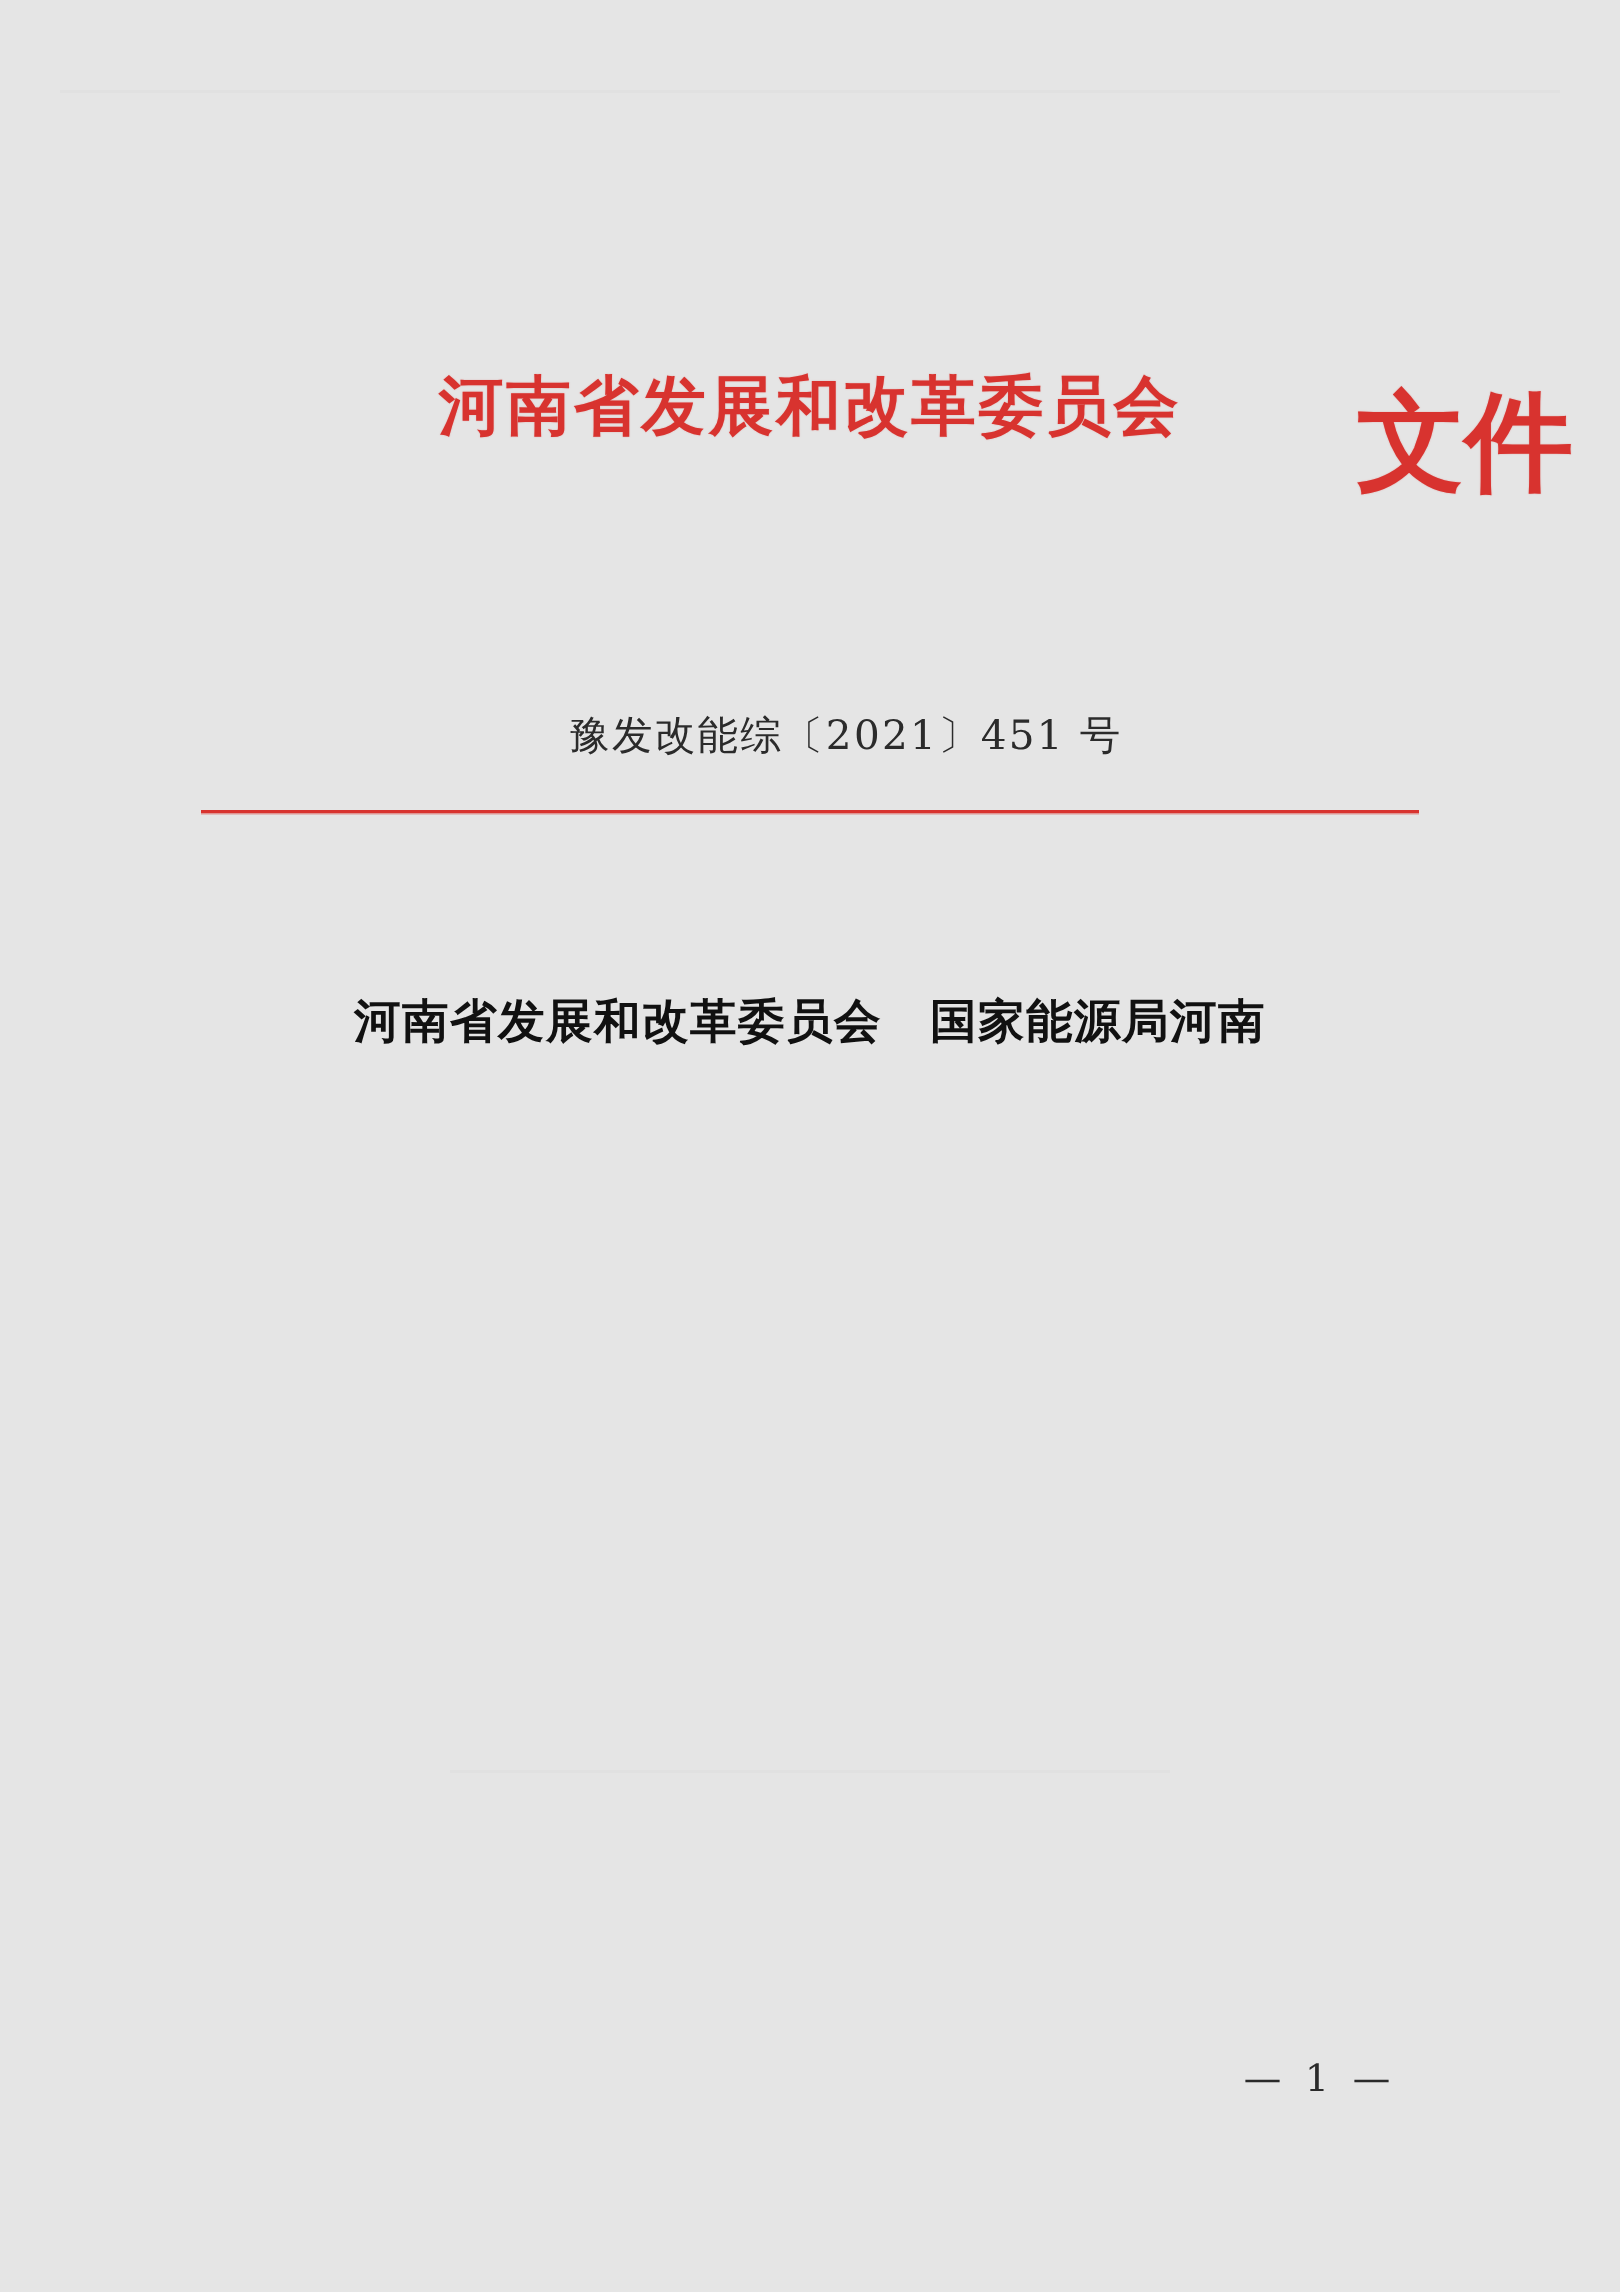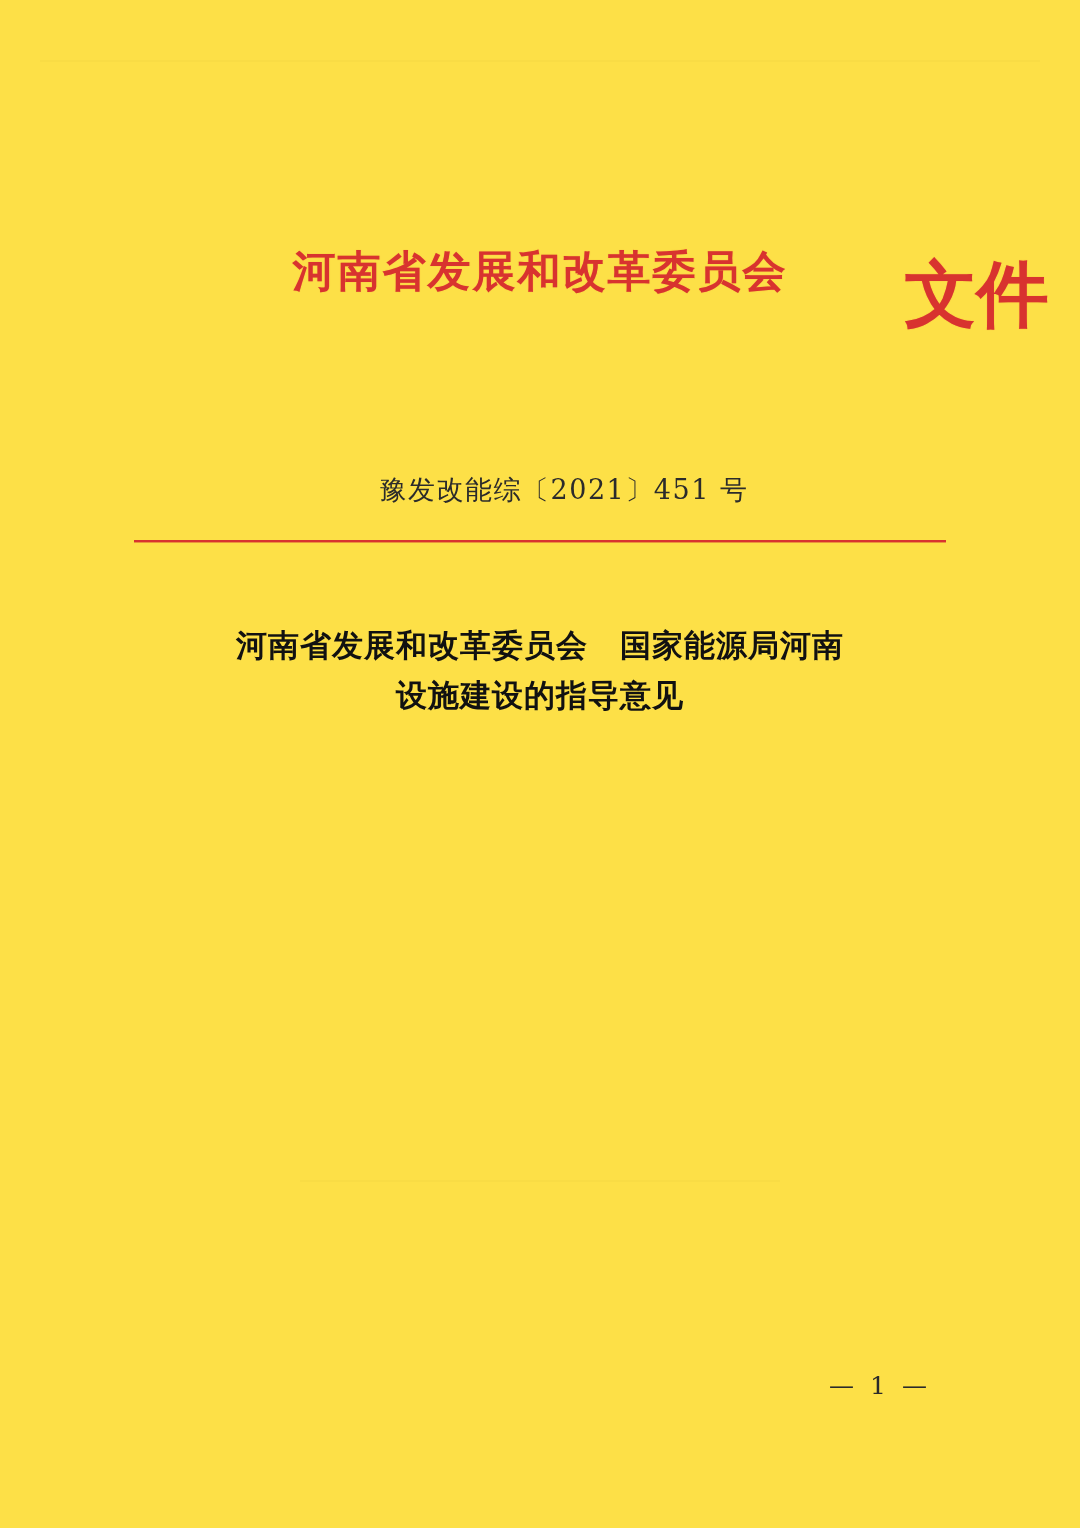--- a/index.html
+++ b/index.html
@@ -11,21 +11,21 @@
     width: 1080px;
     height: 1528px;
     font-family: "DejaVu Serif", "Liberation Serif", serif;
     color: #1a1a1a;
     position: relative;
     overflow: hidden;
   }
   .page {
     position: absolute;
     inset: 0;
-    background: #fde047;
+    background: #e5e5e5;
   }
   
   .letterhead {
     position: absolute;
     left: 0;
     right: 0;
     top: 238px;
     text-align: center;
   }
   .lh-lines {
@@ -90,21 +90,21 @@
     left: 134px;
     width: 812px;
     top: 620px;
     text-align: center;
     font-weight: 700;
     font-size: 31px;
     line-height: 1.62;
     letter-spacing: 1px;
     color: #111;
   }
-  .doc-title .tline { white-space: nowrap; }
+  .doc-title .tline { white-space: nowrap; margin-top: 36px; }
   
   .body-block {
     position: absolute;
     left: 148px;
     width: 790px;
     top: 860px;
     font-size: 26.5px;
     line-height: 2.03;
     letter-spacing: 0.6px;
     color: #1c1c1c;
@@ -151,21 +151,20 @@
       <div class="lh-wen">文件</div>
     </div>
   </div>
 
   <div class="doc-number">豫发改能综〔2021〕451 号</div>
 
   <div class="red-rule"></div>
 
   <div class="doc-title">
     <div class="tline">河南省发展和改革委员会　国家能源局河南</div>
-    <div class="tline">设施建设的指导意见</div>
   </div>
 
   <div class="body-block">
   </div>
 
   <div class="page-number">— 1 —</div>
 
 </div>
 
 </body></html>

